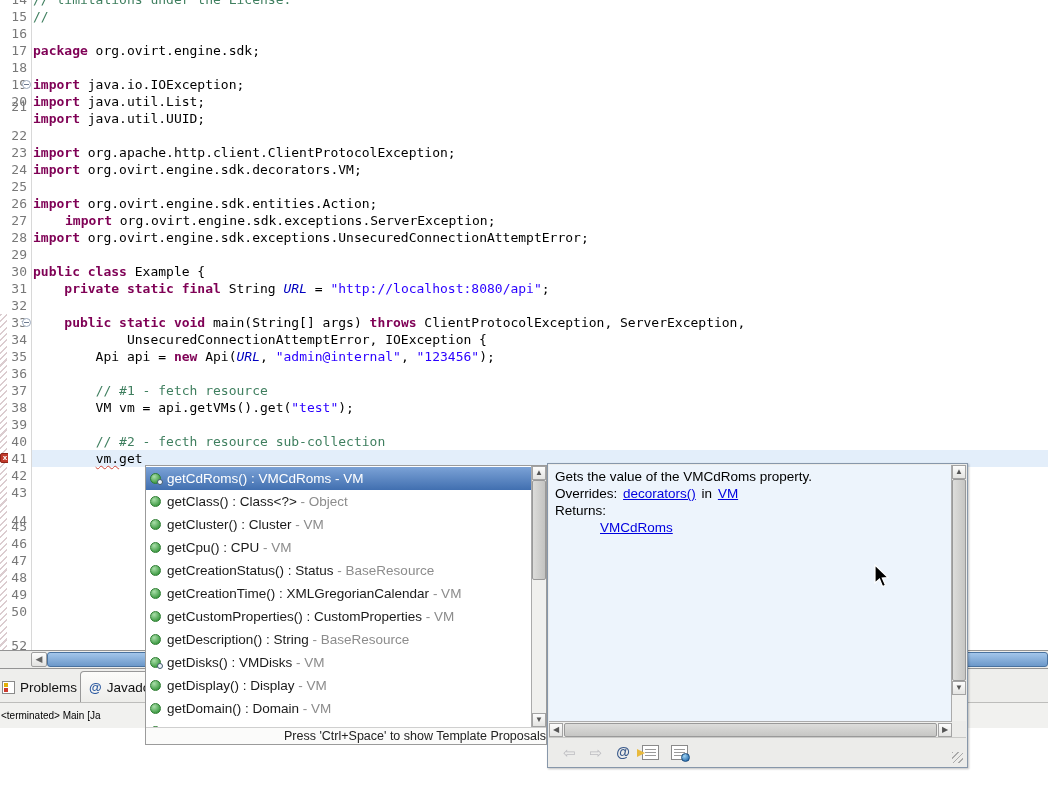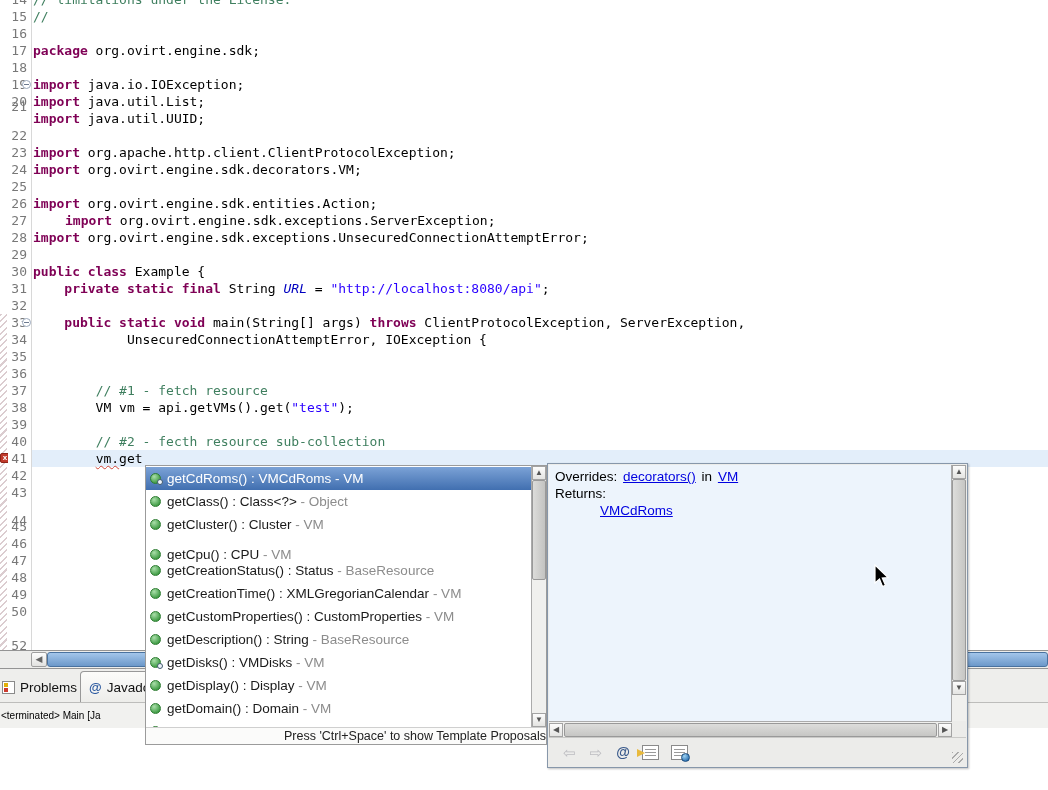--- a/index.html
+++ b/index.html
@@ -174,20 +174,21 @@
         <div class="code-line" style="top: 161px;"><span class="s-kw">import</span><span class="s-def"> org.ovirt.engine.sdk.decorators.VM;</span></div>
         <div class="code-line" style="top: 195px;"><span class="s-kw">import</span><span class="s-def"> org.ovirt.engine.sdk.entities.Action;</span></div>
         <div class="code-line" style="top: 212px; padding-left: 32px;"><span class="s-kw">import</span><span class="s-def"> org.ovirt.engine.sdk.exceptions.ServerException;</span></div>
         <div class="code-line" style="top: 229px;"><span class="s-kw">import</span><span class="s-def"> org.ovirt.engine.sdk.exceptions.UnsecuredConnectionAttemptError;</span></div>
         <div class="code-line" style="top: 246px;"></div>
         <div class="code-line" style="top: 263px;"><span class="s-kw">public class</span><span class="s-def"> Example {</span></div>
         <div class="code-line" style="top: 280px;"><span class="s-def">    </span><span class="s-kw">private static final</span><span class="s-def"> String </span><span class="s-sf">URL</span><span class="s-def"> = </span><span class="s-str">"http://localhost:8080/api"</span><span class="s-def">;</span></div>
         <div class="code-line" style="top: 297px;"></div>
         <div class="code-line" style="top: 314px;"><span class="s-def">    </span><span class="s-kw">public static void</span><span class="s-def"> main(String[] args) </span><span class="s-kw">throws</span><span class="s-def"> ClientProtocolException, ServerException,</span></div>
         <div class="code-line" style="top: 331px;"><span class="s-def">            UnsecuredConnectionAttemptError, IOException {</span></div>
+        <div class="code-line" style="top: 348px;"><span class="s-def">        Api api = </span><span class="s-kw">new</span><span class="s-def"> Api(</span><span class="s-sf">URL</span><span class="s-def">, </span><span class="s-str">"admin@internal"</span><span class="s-def">, </span><span class="s-str">"123456"</span><span class="s-def">);</span></div>
         <div class="code-line" style="top: 365px;"></div>
         <div class="code-line" style="top: 382px;"><span class="s-def">        </span><span class="s-com">// #1 - fetch resource</span></div>
         <div class="code-line" style="top: 399px;"><span class="s-def">        VM vm = api.getVMs().get(</span><span class="s-str">"test"</span><span class="s-def">);</span></div>
         <div class="code-line" style="top: 416px;"></div>
         <div class="code-line" style="top: 433px;"><span class="s-def">        </span><span class="s-com">// #2 - fecth resource sub-collection</span></div>
         <div class="code-line" style="top: 450px;"><span class="s-def">        </span><span class="s-err">vm.</span><span class="s-def">get</span></div>
         <div class="code-line" style="top: 467px;"></div>
         <div class="code-line" style="top: 484px;"></div>
         <div class="code-line" style="top: 501px;"></div>
         <div class="code-line" style="top: 518px;"></div>
@@ -236,21 +237,21 @@
         <div class="comp-item" style="top: 24px;">
           <span class="m-icon"></span>
           <span class="comp-sig">getClass() : Class&lt;?&gt;</span>
           <span class="comp-origin"> - Object</span>
         </div>
         <div class="comp-item" style="top: 47px;">
           <span class="m-icon"></span>
           <span class="comp-sig">getCluster() : Cluster</span>
           <span class="comp-origin"> - VM</span>
         </div>
-        <div class="comp-item" style="top: 77px;">
+        <div class="comp-item" style="top: 70px;">
           <span class="m-icon"></span>
           <span class="comp-sig">getCpu() : CPU</span>
           <span class="comp-origin"> - VM</span>
         </div>
         <div class="comp-item" style="top: 93px;">
           <span class="m-icon"></span>
           <span class="comp-sig">getCreationStatus() : Status</span>
           <span class="comp-origin"> - BaseResource</span>
         </div>
         <div class="comp-item" style="top: 116px;">
@@ -294,20 +295,21 @@
     <div id="comp-scroll">
       <div class="sb-btn" style="top:0;">▲</div>
       <div id="comp-thumb"></div>
       <div class="sb-btn" style="bottom:0;">▼</div>
     </div>
     <div id="comp-status">Press 'Ctrl+Space' to show Template Proposals</div>
   </div>
 
   <div id="javadoc">
     <div id="jd-content">
+      <div>Gets the value of the VMCdRoms property.</div>
       <div>
         <b>Overrides:</b>
         <span class="jd-link" style="margin:0 2px;">decorators()</span>
         <span>in</span>
         <span class="jd-link" style="margin-left:2px;">VM</span>
       </div>
       <div>
         <b>Returns:</b>
       </div>
       <div id="jd-returns-val">

